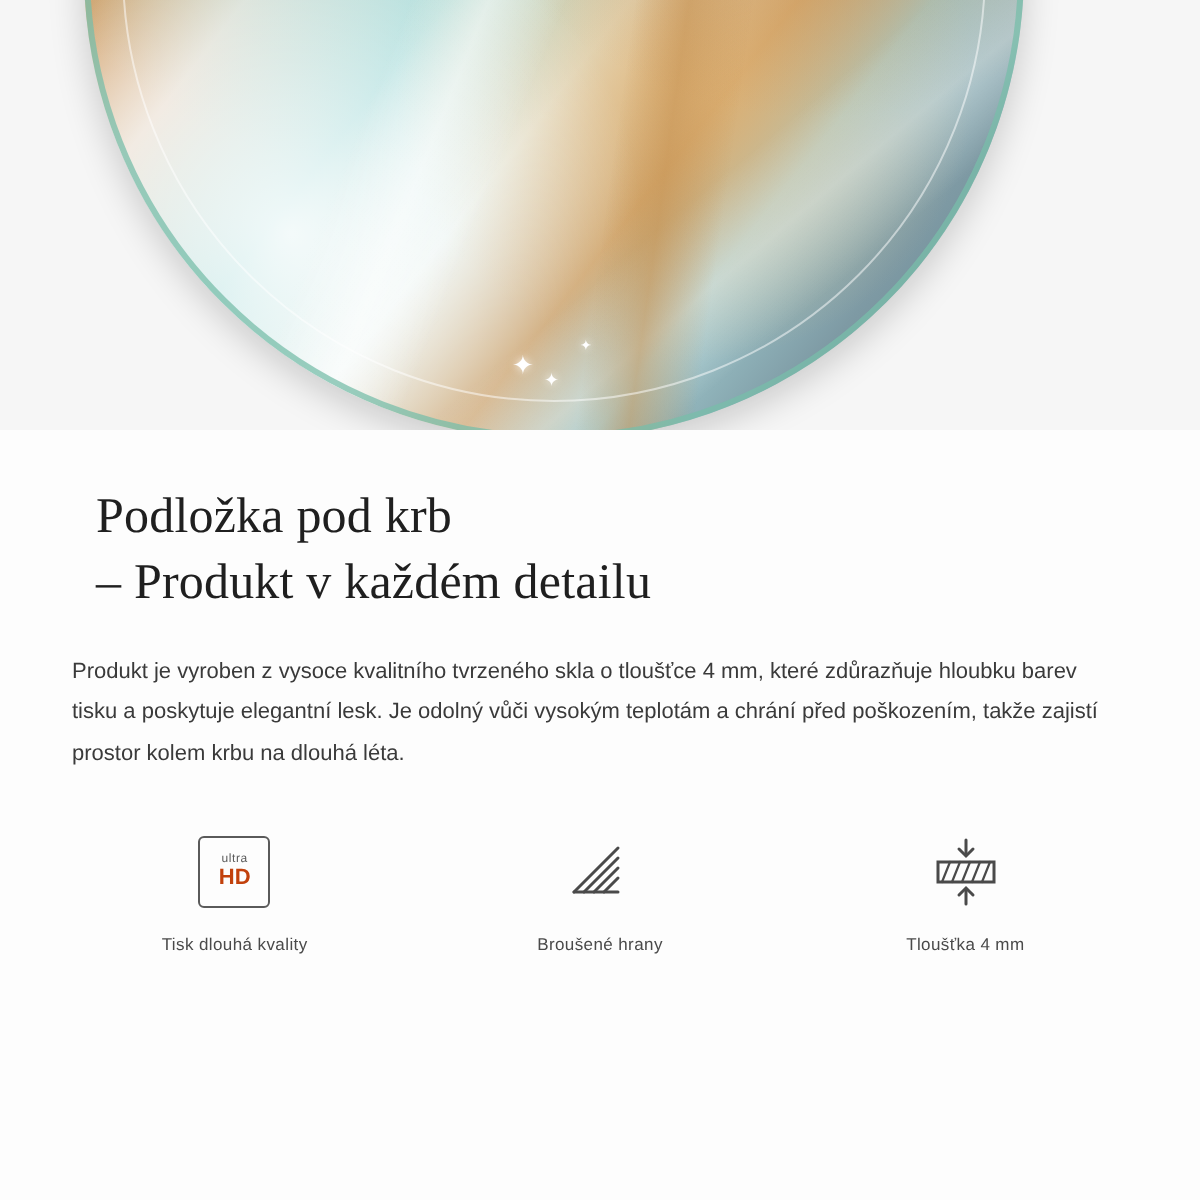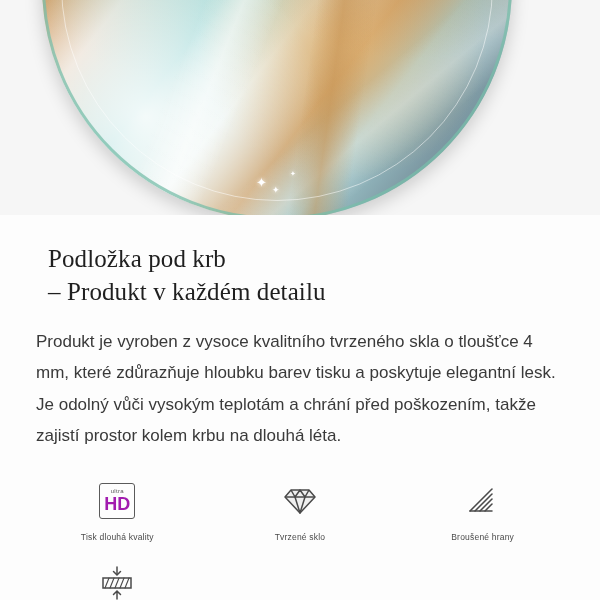--- a/index.html
+++ b/index.html
@@ -111,21 +111,21 @@
     line-height: 1.3;
     font-weight: 400;
     color: #1f1f1f;
     margin: 0 0 18px 12px;
     letter-spacing: 0.1px;
   }
   .title .line2 {
     display: block;
   }
   .desc {
-    font-size: 17px;
+    font-size: 11px;
     line-height: 1.85;
     color: #3a3a3a;
     margin: 0;
     max-width: 536px;
   }
 
   
   .features {
     margin-top: 26px;
     padding: 0 26px;
@@ -162,23 +162,23 @@
     align-items: center;
     justify-content: center;
     line-height: 1;
   }
   .hd-box .ultra {
     font-size: 6px;
     letter-spacing: 0.3px;
     color: #5a5a5a;
   }
   .hd-box .hd {
-    font-size: 18px;
+    font-size: 11px;
     font-weight: bold;
-    color: #a21caf;
+    color: #c2410c;
     margin-top: 1px;
   }
 </style>
 </head>
 <body>
 
 <div class="page">
 
   <div class="hero">
     <div class="hero-bg"></div>
@@ -207,31 +207,20 @@
       <div class="feature-icon">
         <div class="hd-box">
           <span class="ultra">ultra</span>
           <span class="hd">HD</span>
         </div>
       </div>
       <div class="feature-label">Tisk dlouhá kvality</div>
     </div>
 
 
-    <div class="feature">
-      <div class="feature-icon">
-        <svg width="40" height="38" viewBox="0 0 40 38" fill="none" stroke="#4a4a4a" stroke-width="1.5" stroke-linejoin="round">
-          <path d="M11 8h18l6 7-15 16L5 15l6-7z" fill="#4a4a4a" fill-opacity="0.08"></path>
-          <path d="M5 15h30"></path>
-          <path d="M11 8l4 7 5-7 5 7 4-7"></path>
-          <path d="M15 15l5 16 5-16"></path>
-        </svg>
-      </div>
-      <div class="feature-label">Tvrzené sklo</div>
-    </div>
 
     <div class="feature">
       <div class="feature-icon">
         <svg width="42" height="40" viewBox="0 0 42 40" fill="none" stroke="#4a4a4a" stroke-width="1.5" stroke-linecap="round">
           <path d="M8 30L30 8"></path>
           <path d="M13 30L30 13"></path>
           <path d="M18 30L30 18"></path>
           <path d="M23 30L30 23"></path>
           <path d="M8 30h22"></path>
         </svg>

